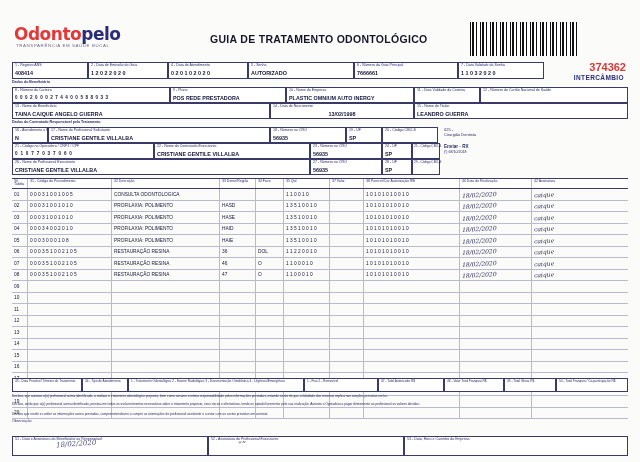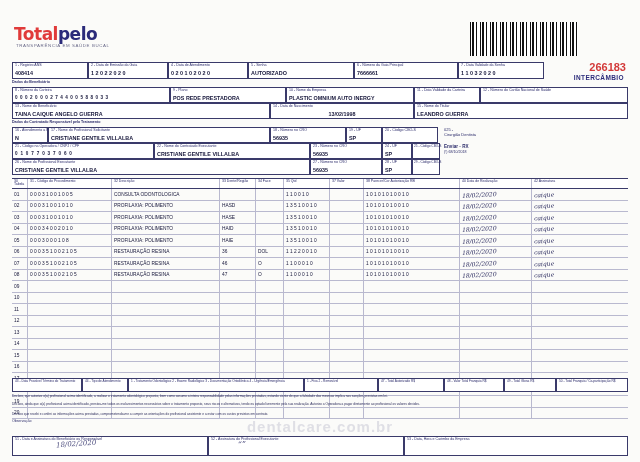--- a/index.html
+++ b/index.html
@@ -100,25 +100,26 @@
     font-size:15px;color:rgba(150,150,180,.28);font-weight:bold;
     letter-spacing:1px;pointer-events:none;
   }
 </style>
 </head>
 <body>
 
 <div class="page">
 
   <div class="logo">
-    <span>Total</span><span class="life">pelo</span>
+    <span>Odonto</span><span class="life">pelo</span>
   </div>
   <div class="logo-sub">TRANSPARÊNCIA EM SAÚDE BUCAL</div>
+  <div class="doc-title">GUIA DE TRATAMENTO ODONTOLÓGICO</div>
   <div class="barcode"></div>
-  <div class="bignum">266183</div>
+  <div class="bignum">374362</div>
   <div class="intercambio">INTERCÂMBIO</div>
 
   <div class="fld box" style="left:12px;top:62px;width:76px;height:17px;">
     <div class="lbl" style="padding:1px 2px;">1 - Registro ANS</div>
     <div class="val">408414</div>
   </div>
   <div class="fld box" style="left:88px;top:62px;width:80px;height:17px;">
     <div class="lbl" style="padding:1px 2px;">2 - Data de Emissão da Guia</div>
     <div class="val">1 2 0 2 2 0 2 0</div>
   </div>
@@ -606,21 +607,20 @@
   </div>
   <div class="fld box" style="left:556px;top:378px;width:72px;height:14px;">
     <div class="lbl" style="padding:1px 2px;font-size:3.2px;">50 - Total Franquia / Co-participação R$</div>
   </div>
 
   <div class="footnote" style="left:12px;top:394px;width:616px;">Declaro, que autorizo o(a) profissional acima identificado, a realizar o tratamento odontológico proposto, bem como assumo a inteira responsabilidade pelas informações prestadas, estando ciente de que a falsidade das mesmas implica nas sanções previstas em lei.</div>
   <div class="footnote" style="left:12px;top:402px;width:616px;">Declaro, ainda que o(a) profissional acima identificado, prestou-me todos os esclarecimentos necessários sobre o tratamento proposto, seus riscos e alternativas, tendo eu optado livremente pela sua realização. Autorizo a Operadora a pagar diretamente ao profissional os valores devidos.</div>
   <div class="footnote" style="left:12px;top:412px;width:616px;">Declaro que recebi e conferi as informações acima prestadas, comprometendo-me a cumprir as orientações do profissional assistente e a estar com os custos previstos em contrato.</div>
   <div class="lbl" style="position:absolute;left:12px;top:420px;">Observação</div>
 
-  <div class="watermark">dentalcare.com.br</div>
 
   <div class="fld box" style="left:12px;top:436px;width:196px;height:20px;">
     <div class="lbl" style="padding:1px 2px;">51 - Data e Assinatura do Beneficiário ou Responsável</div>
   </div>
   <div class="fld box" style="left:208px;top:436px;width:196px;height:20px;">
     <div class="lbl" style="padding:1px 2px;">52 - Assinatura do Profissional Executante</div>
   </div>
   <div class="fld box" style="left:404px;top:436px;width:224px;height:20px;">
     <div class="lbl" style="padding:1px 2px;">53 - Data, Hora e Carimbo da Empresa</div>
   </div>

